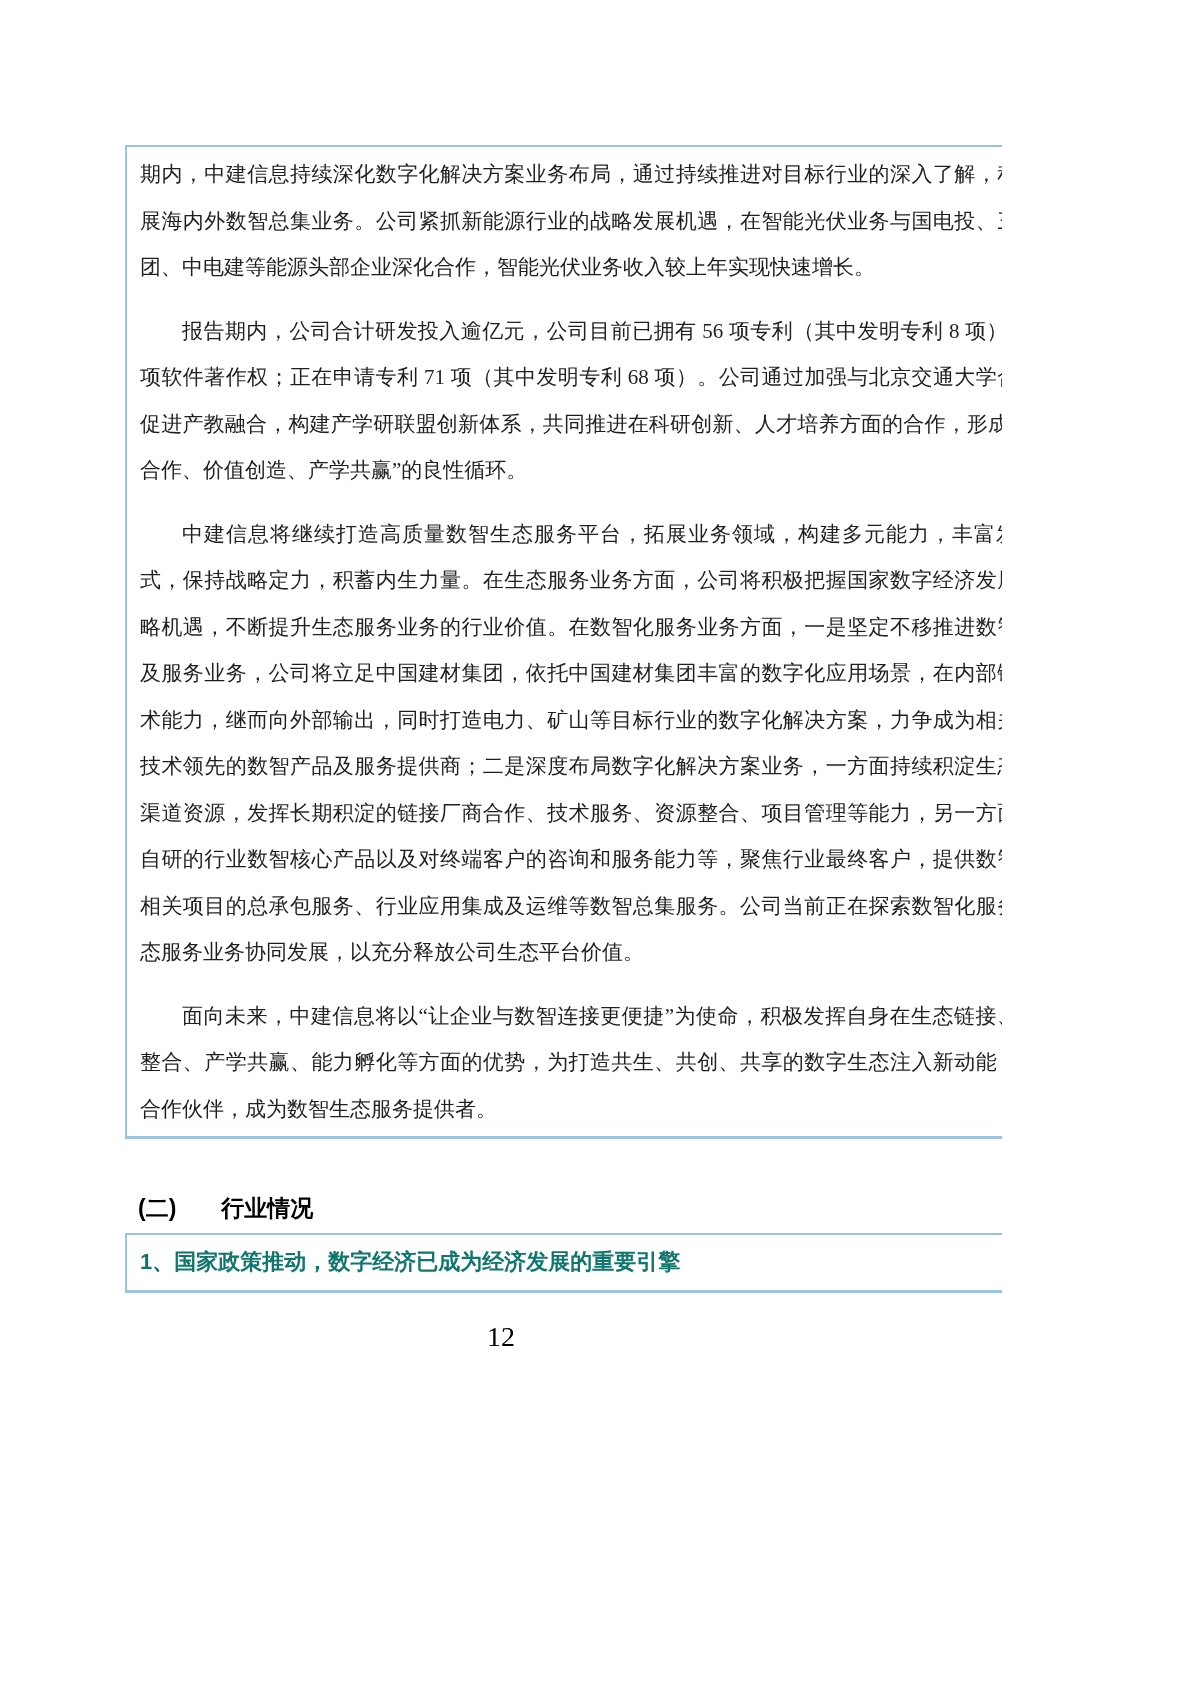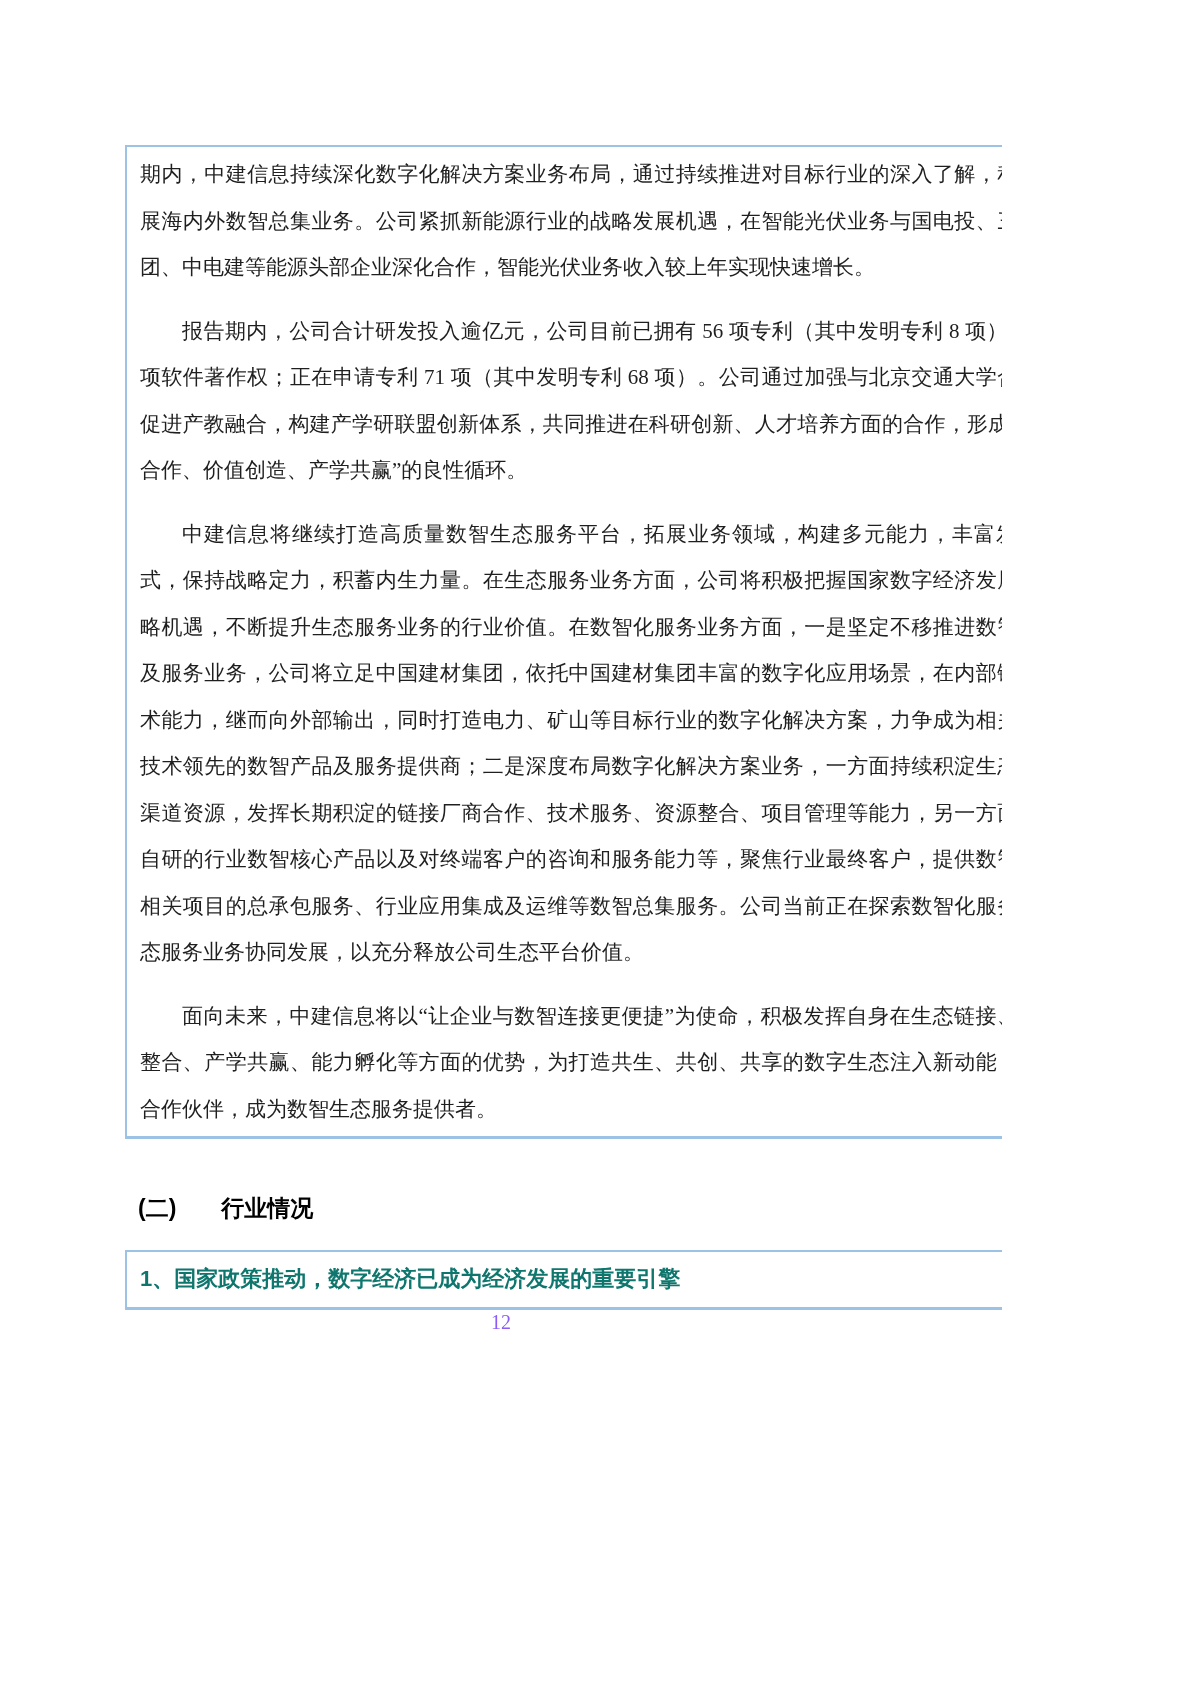--- a/index.html
+++ b/index.html
@@ -35,47 +35,47 @@
     text-indent: 42px;
     word-break: break-all;
   }
   .para.no-indent {
     text-indent: 0;
   }
   .para.last {
     margin-bottom: 0;
   }
   .section-heading {
-    margin: 53px 0 26px 138px;
+    margin: 53px 0 9px 138px;
     font-family: "Liberation Sans", "DejaVu Sans", sans-serif;
     font-size: 23px;
     font-weight: bold;
     line-height: 32px;
     color: #000000;
   }
   .section-heading .heading-title {
     margin-left: 45px;
   }
   .box-heading {
     margin: 0;
     font-family: "Liberation Sans", "DejaVu Sans", sans-serif;
     font-size: 22px;
     font-weight: bold;
     line-height: 46.5px;
     color: #0f766e;
     text-indent: 0;
     text-align: left;
   }
   .page-number {
-    margin-top: 0;
+    margin-top: 32px;
     width: 100%;
     text-align: center;
-    font-size: 20px;
+    font-size: 28px;
     line-height: 24px;
-    color: #8b5cf6;
+    color: #000000;
   }
 </style>
 </head>
 <body>
 
 <div class="page">
 
   <div class="bordered-box">
     <p class="para no-indent">期内，中建信息持续深化数字化解决方案业务布局，通过持续推进对目标行业的深入了解，积极拓展海内外数智总集业务。公司紧抓新能源行业的战略发展机遇，在智能光伏业务与国电投、三峡集团、中电建等能源头部企业深化合作，智能光伏业务收入较上年实现快速增长。</p>
     <p class="para">报告期内，公司合计研发投入逾亿元，公司目前已拥有 56 项专利（其中发明专利 8 项）、394 项软件著作权；正在申请专利 71 项（其中发明专利 68 项）。公司通过加强与北京交通大学合作，促进产教融合，构建产学研联盟创新体系，共同推进在科研创新、人才培养方面的合作，形成“校企合作、价值创造、产学共赢”的良性循环。</p>

